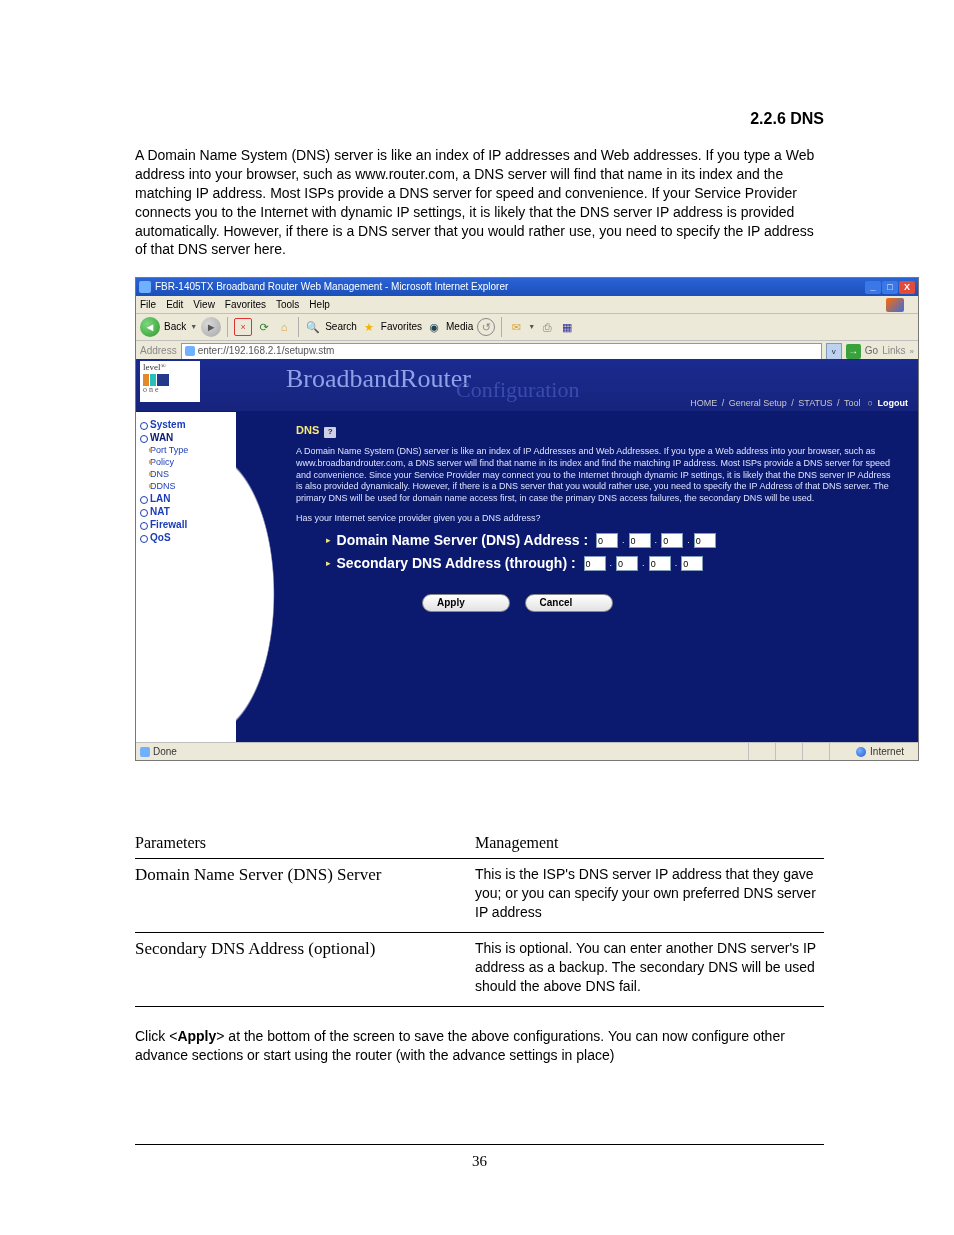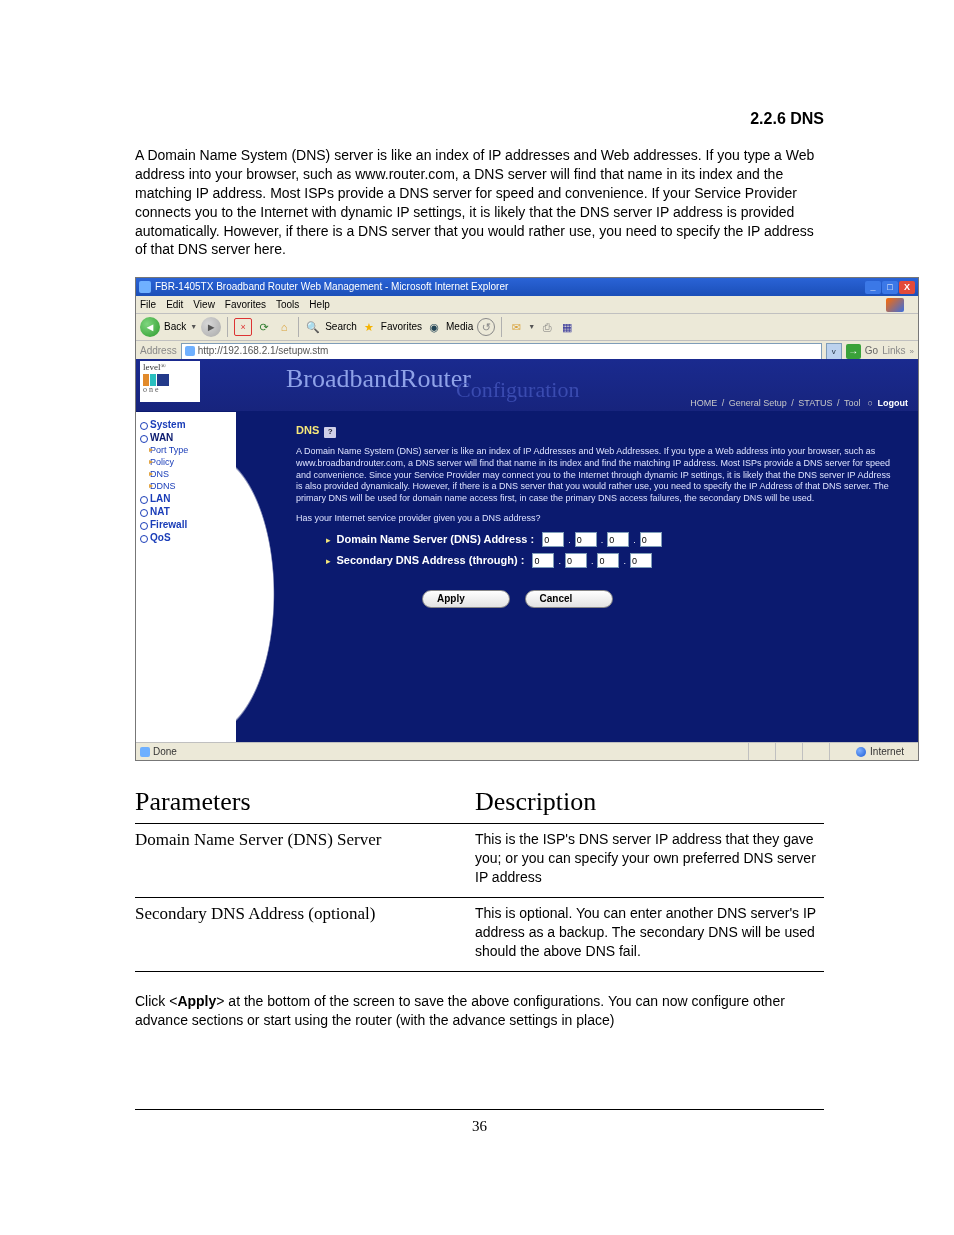--- a/index.html
+++ b/index.html
@@ -191,21 +191,21 @@
     box-sizing:border-box;
   }
   .main .heading { color:#f7e87a; font-weight:bold; font-size:11px; margin-bottom:8px;}
   .main .heading .q { display:inline-block; width:12px;height:11px; background:#cfcfe8; color:#223; text-align:center; font-size:8px; border-radius:1px; margin-left:2px;}
   .main p.desc { color:#dde2ff; line-height:1.3; margin:0 0 8px 0; font-size:9px;}
   .form-row {
     margin: 6px 0 4px 30px;
     display:flex; align-items:center; gap:4px;
   }
   .form-row .bullet{ color:#f7e87a; margin-right:2px;}
-  .form-row .lbl { color:#fff; font-weight:bold; font-size:11px; min-width:185px; text-align:right; margin-right:4px;}
+  .form-row .lbl { color:#fff; font-weight:bold; font-size:14px; min-width:185px; text-align:right; margin-right:4px;}
   .form-row input {
     width:18px; height:13px; border:1px solid #7f9db9; font-size:9px; padding:0 1px;
     background:#fff; color:#000;
   }
   .dot { color:#fff;}
   .btn-row { margin: 22px 0 0 0; padding-left:120px;}
   .r-btn {
     display:inline-block; min-width:58px; padding:2px 14px;
     background: linear-gradient(#fff,#e2e2e2);
     border:1px solid #888; border-radius:10px;
@@ -225,21 +225,21 @@
   
   .param-block {
     margin-top: 26px;
     font-family: 'Times New Roman', Georgia, serif;
     font-size: 17px;
   }
   .param-row { display:flex; border-bottom:1px solid #000; padding:6px 0 10px 0;}
   .param-row.head { border-bottom:1px solid #000; padding:0 0 6px 0;}
   .param-row .c1 { width: 340px; }
   .param-row .c2 { flex:1; }
-  .param-row.head .c1, .param-row.head .c2 { font-size:26px;}
+  .param-row.head .c1, .param-row.head .c2 { font-size:16px;margin-top:47px;}
   .param-body { font-size:14px; font-family: Arial, Helvetica, sans-serif; line-height:1.35; }
   .closing { margin-top: 20px; font-size:14px; line-height:1.35;}
   .footer-line { border-top:1px solid #000; margin-top:80px; padding-top:8px; text-align:center; font-family:'Times New Roman', serif; font-size:15px;}
 </style>
 </head>
 <body>
 
 <div class="page">
   <h2 class="section-head">2.2.6 DNS</h2>
   <div class="intro">A Domain Name System (DNS) server is like an index of IP addresses and Web addresses. If you type a Web address into your browser, such as www.router.com, a DNS server will find that name in its index and the matching IP address. Most ISPs provide a DNS server for speed and convenience. If your Service Provider connects you to the Internet with dynamic IP settings, it is likely that the DNS server IP address is provided automatically. However, if there is a DNS server that you would rather use, you need to specify the IP address of that DNS server here.</div>
@@ -282,21 +282,21 @@
       <span class="tsep"></span>
       <span class="ticon mail">✉</span>
       <span style="font-size:7px;color:#555;">▼</span>
       <span class="ticon print">⎙</span>
       <span class="ticon edit">▦</span>
     </div>
     <div class="addrbar">
       <span class="label">Address</span>
       <span class="urlbox">
         <span class="tinyicon"></span>
-        <span>http://192.168.2.1/setupw.stm</span>
+        <span>enter://192.168.2.1/setupw.stm</span>
       </span>
       <span class="dd">v</span>
       <span class="go">→</span>
       <span>Go</span>
       <span class="links">Links</span>
       <span style="font-size:8px;color:#888;">»</span>
     </div>
 
     <div class="router-page">
       <div class="banner">
@@ -383,21 +383,21 @@
       <div class="zone">
         <span class="globe"></span>
         <span>Internet</span>
       </div>
     </div>
   </div>
 
   <div class="param-block">
     <div class="param-row head">
       <div class="c1">Parameters</div>
-      <div class="c2">Description</div>
+      <div class="c2">Management</div>
     </div>
     <div class="param-row">
       <div class="c1">Domain Name Server (DNS) Server</div>
       <div class="c2 param-body">This is the ISP's DNS server IP address that they gave you; or you can specify your own preferred DNS server IP address</div>
     </div>
     <div class="param-row">
       <div class="c1">Secondary DNS Address (optional)</div>
       <div class="c2 param-body">This is optional. You can enter another DNS server's IP address as a backup. The secondary DNS will be used should the above DNS fail.</div>
     </div>
   </div>

